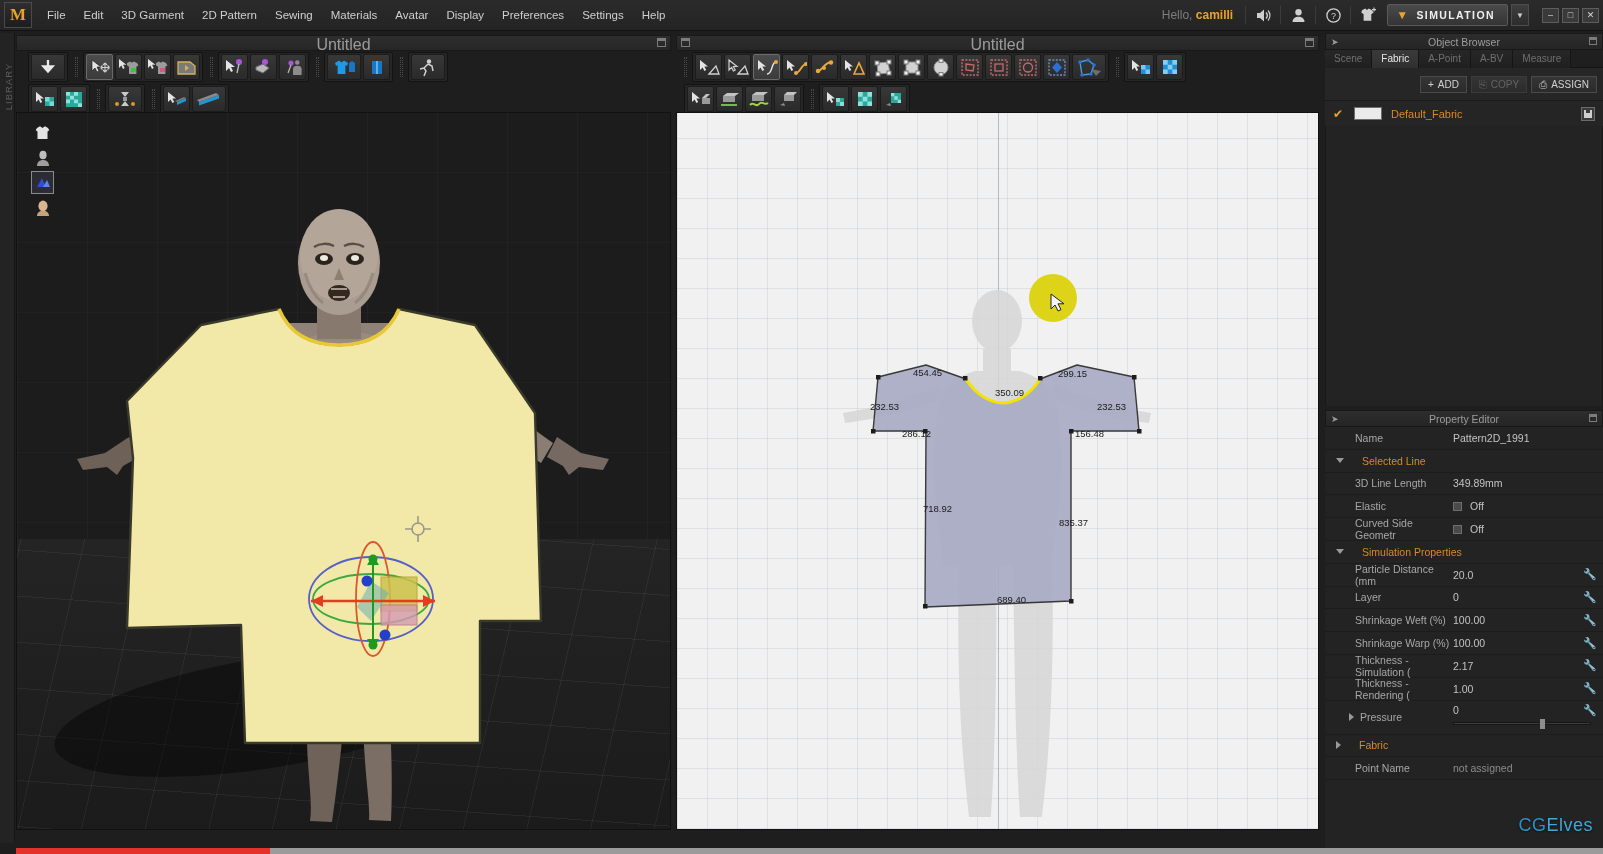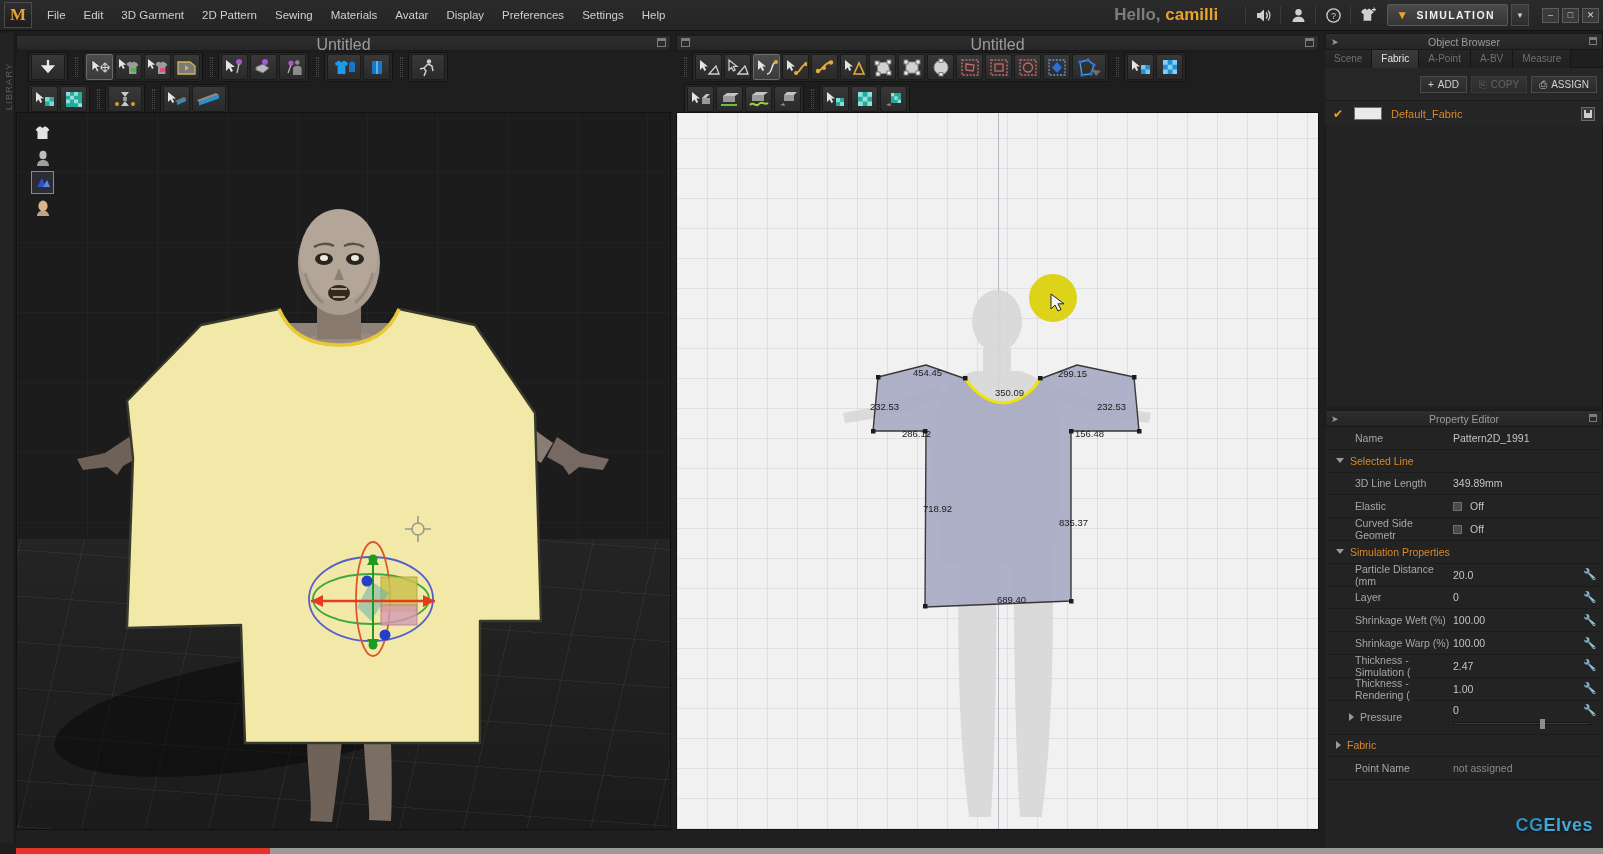--- a/index.html
+++ b/index.html
@@ -25,21 +25,21 @@
     border: 1px solid #4a4a4a;
     display: flex; align-items: center; justify-content: center;
     color: #e8a32c; font-size: 17px; font-weight: bold;
     font-family: "Liberation Serif", serif;
   }
   .menu-item {
     padding: 5px 9px; font-size: 11.5px; color: #cfcfcf;
     white-space: nowrap; cursor: default;
   }
   .mb-right { margin-left: auto; display: flex; align-items: center; padding-right: 4px; }
-  .hello { font-size: 17px; color: #7d7d7d; margin-right: 23px; font-weight: bold; }
+  .hello { font-size: 12px; color: #7d7d7d; margin-right: 8px; }
   .hello b { color: #e8a32c; }
   .mb-sep { width: 1px; height: 18px; background: #3b3b3b; margin: 0 4px; }
   .mb-ico {
     width: 26px; height: 26px; display: flex; align-items: center; justify-content: center;
     color: #cdcdcd;
   }
   .mb-ico svg { display: block; }
   .sim-btn {
     display: flex; align-items: center; gap: 7px;
     height: 22px; padding: 0 12px 0 8px; margin-left: 6px;
@@ -184,36 +184,36 @@
   
   .pe { position: absolute; right: 0; top: 410px; width: 278px; height: 444px; background: #232323; }
   .pe-row {
     display: flex; align-items: center; height: 22.8px;
     border-bottom: 1px solid #1c1c1c; font-size: 10.5px; padding-right: 6px;
   }
   .pe-label { color: #a7a7a7; padding-left: 30px; flex: 0 0 128px; }
   .pe-val { color: #c3c3c3; flex: 1; }
   .pe-sec {
     display: flex; align-items: center; height: 22.8px; font-size: 10.5px;
-    color: #d8892a; padding-left: 11px; gap: 6px; border-bottom: 1px solid #1c1c1c;
+    color: #d8892a; padding-left: 11px; gap: 18px; border-bottom: 1px solid #1c1c1c;
   }
   .arrow-d { width: 0; height: 0; border-left: 4px solid transparent; border-right: 4px solid transparent; border-top: 5px solid #9a9a9a; }
   .arrow-r { width: 0; height: 0; border-top: 4px solid transparent; border-bottom: 4px solid transparent; border-left: 5px solid #9a9a9a; }
   .cbox { width: 9px; height: 9px; border: 1px solid #6e6e6e; background: #4a4a4a; display: inline-block; margin-right: 8px; vertical-align: -1px; }
   .wrench { margin-left: auto; color: #9a9a9a; font-size: 11px; }
   .slider-track { height: 3px; background: #3c3c3c; border: 1px solid #161616; position: relative; margin: 0 6px 0 0; }
   .slider-knob { position: absolute; left: 63%; top: -4px; width: 5px; height: 10px; background: #8d8d8d; }
 
   
   .progress-bg { position: absolute; left: 16px; bottom: 0; width: 1587px; height: 6px; background: #9b9b9b; }
   .progress-fill { position: absolute; left: 16px; bottom: 0; width: 256px; height: 6px; background: #e4312a; }
 
   .watermark {
     position: absolute; right: 10px; bottom: 18px;
-    font-size: 18px; font-weight: bold; color: #3fa9d8;
+    font-size: 18px; font-weight: normal; color: #3fa9d8;
     text-shadow: 0 1px 2px rgba(0,0,0,.6); letter-spacing: .5px;
     font-family: "Liberation Sans", sans-serif;
   }
   .watermark .cg { color: #2f8fc4; }
   .cursor-arrow { position: absolute; pointer-events: none; }
 </style>
 </head>
 <body>
 
 <div class="app">
@@ -842,21 +842,21 @@
       <span class="pe-val">100.00</span>
       <span class="wrench">🔧</span>
     </div>
     <div class="pe-row">
       <span class="pe-label">Shrinkage Warp (%)</span>
       <span class="pe-val">100.00</span>
       <span class="wrench">🔧</span>
     </div>
     <div class="pe-row">
       <span class="pe-label">Thickness - Simulation (</span>
-      <span class="pe-val">2.47</span>
+      <span class="pe-val">2.17</span>
       <span class="wrench">🔧</span>
     </div>
     <div class="pe-row">
       <span class="pe-label">Thickness - Rendering (</span>
       <span class="pe-val">1.00</span>
       <span class="wrench">🔧</span>
     </div>
     <div class="pe-row" style="height:34px;align-items:flex-start;padding-top:2px">
       <span class="pe-label" style="padding-left:24px;display:flex;align-items:center;gap:6px;padding-top:8px">
         <span class="arrow-r"></span>

